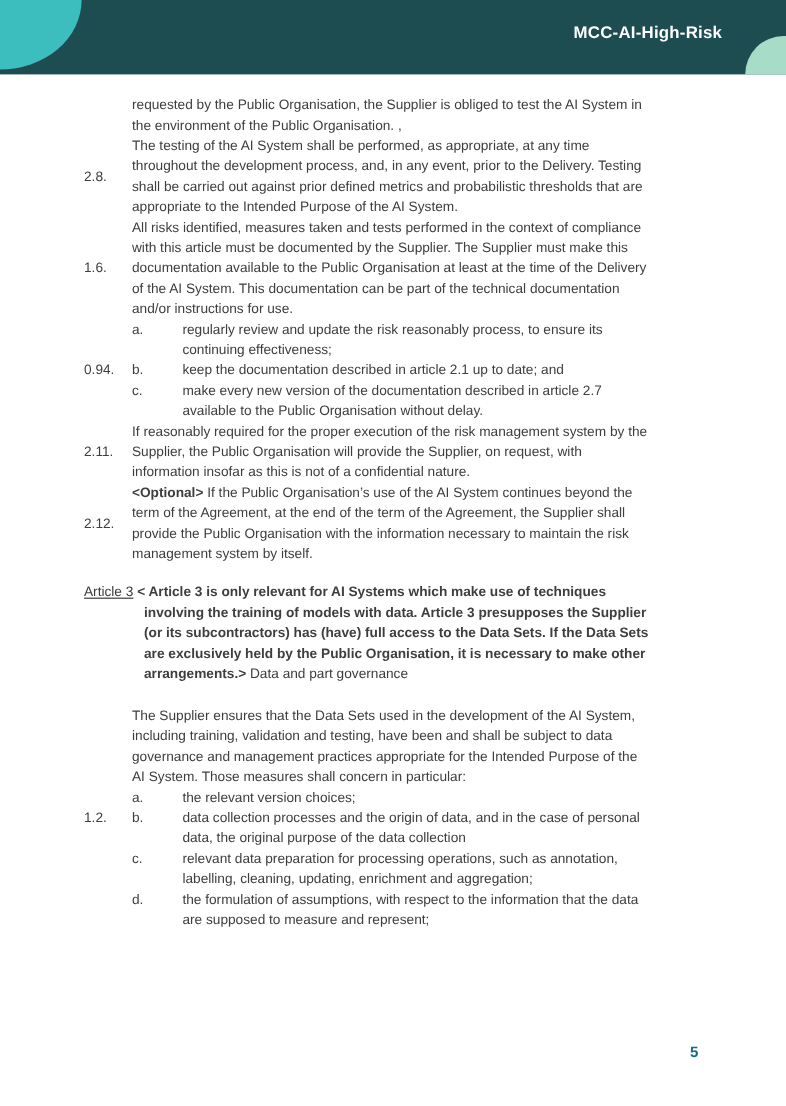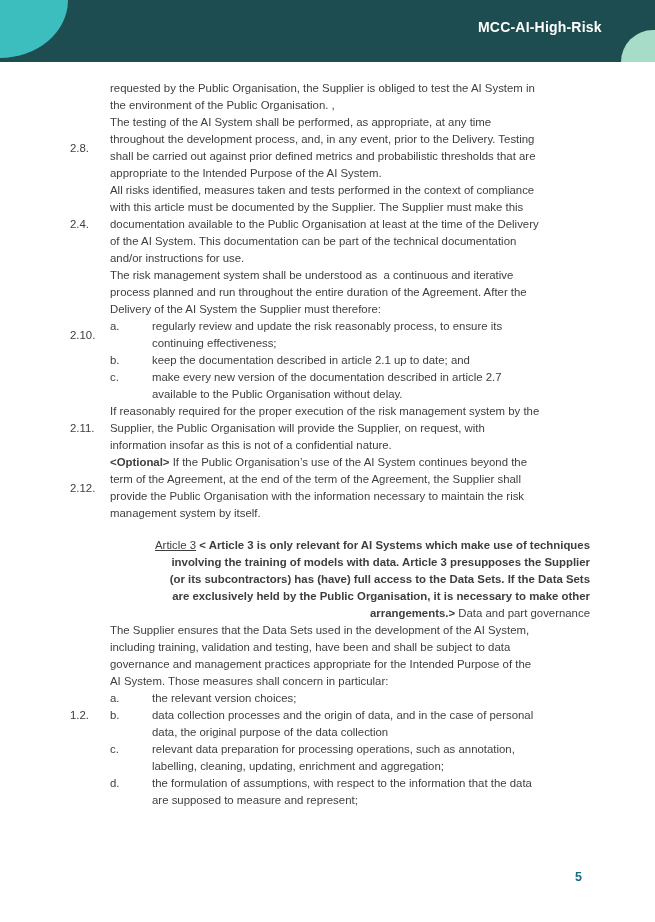--- a/index.html
+++ b/index.html
@@ -44,24 +44,23 @@
   .num{width:40px;flex:none;white-space:pre;}
   .body{flex:1;min-width:0;}
   .txt{white-space:pre;}
   .cont-para{margin-left:40px;white-space:pre;}
   .sub{display:flex;align-items:flex-start;}
   .sub .letter{width:42px;flex:none;white-space:pre;}
   .sub .txt{flex:1;}
   .bold{font-weight:bold;}
   
   .heading{
-    margin-top:15px;
+    margin-top:15px;margin-bottom:18px;
     padding-left:50px;text-indent:-50px;
     white-space:pre;
-    text-align:right;
   }
   .heading .hlabel{text-decoration:underline;font-weight:normal;}
   .heading .hbold{font-weight:bold;}
   
   .page-num{
     position:absolute;left:575px;top:870px;
     font-size:12.5px;font-weight:bold;color:#176a85;
   }
 </style>
 </head>
@@ -84,36 +83,33 @@
       <div class="num">2.8.</div>
       <div class="body">
           <div class="txt">The testing of the AI System shall be performed, as appropriate, at any time
 throughout the development process, and, in any event, prior to the Delivery. Testing
 shall be carried out against prior defined metrics and probabilistic thresholds that are
 appropriate to the Intended Purpose of the AI System.</div>
         </div>
     </div>
 
     <div class="row">
-      <div class="num">2.4.</div>
+      <div class="num">1.6.</div>
       <div class="body">
           <div class="txt">All risks identified, measures taken and tests performed in the context of compliance
 with this article must be documented by the Supplier. The Supplier must make this
 documentation available to the Public Organisation at least at the time of the Delivery
 of the AI System. This documentation can be part of the technical documentation
 and/or instructions for use.</div>
         </div>
     </div>
 
     <div class="row">
-      <div class="num">2.10.</div>
+      <div class="num">0.94.</div>
       <div class="body">
-        <div class="txt">The risk management system shall be understood as  a continuous and iterative
-process planned and run throughout the entire duration of the Agreement. After the
-Delivery of the AI System the Supplier must therefore:</div>
         <div class="sub">
           <div class="letter">a.</div>
           <div class="txt">regularly review and update the risk reasonably process, to ensure its
 continuing effectiveness;</div>
         </div>
         <div class="sub">
           <div class="letter">b.</div>
           <div class="txt">keep the documentation described in article 2.1 up to date; and</div>
         </div>
         <div class="sub">

